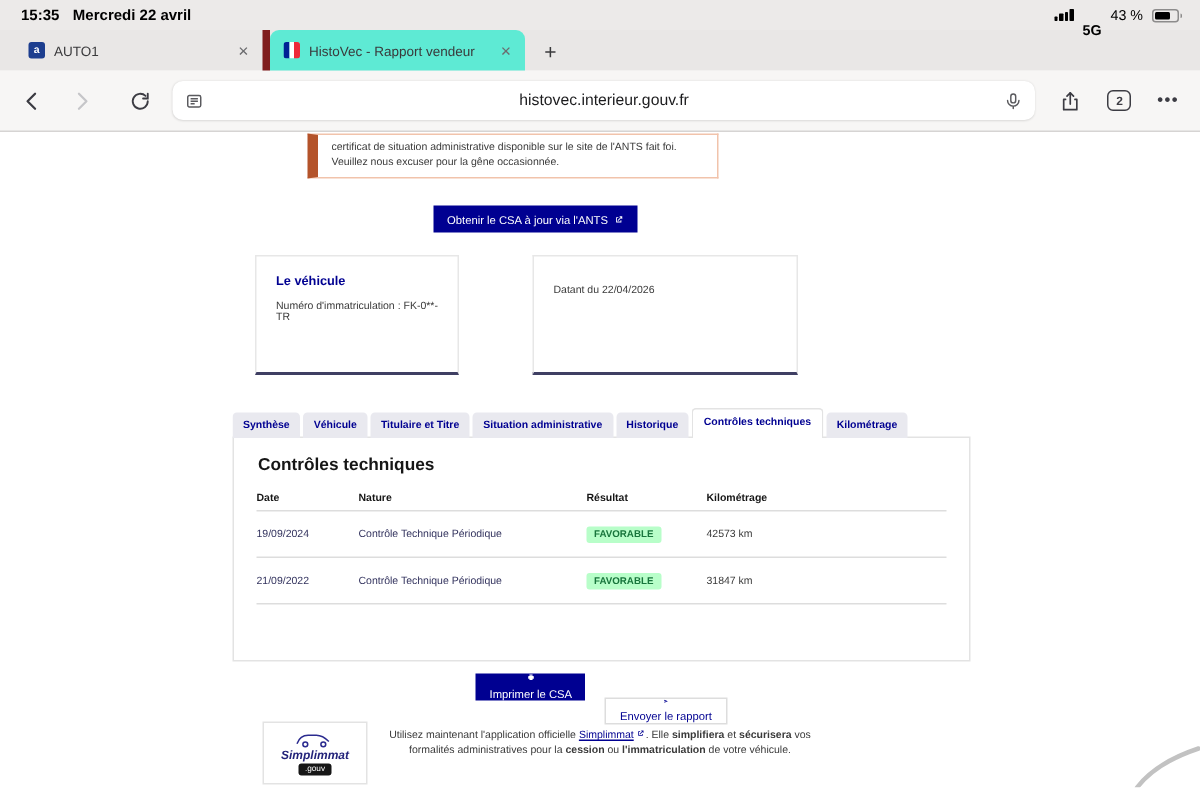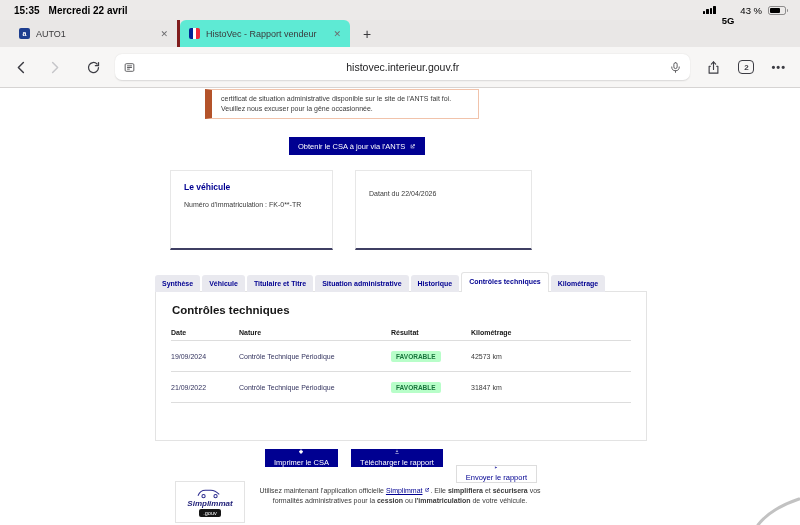--- a/index.html
+++ b/index.html
@@ -20,21 +20,21 @@
   .bars i { width:2.5px; background:#000; border-radius:0.5px; display:block; }
   .bars i:nth-child(1){height:3px}.bars i:nth-child(2){height:4.5px}
   .bars i:nth-child(3){height:6px}.bars i:nth-child(4){height:7.5px}
   .batt { width:18px; height:9px; border:1px solid rgba(0,0,0,.4); border-radius:2.5px; position:relative; }
   .batt::after { content:''; position:absolute; right:-3px; top:2px; width:1.5px; height:3.5px; background:rgba(0,0,0,.4); border-radius:0 1px 1px 0; }
   .batt i { position:absolute; top:1px; left:1px; bottom:1px; width:65%; background:#000; border-radius:1px; display:block; }
   .tabstrip {
     position:absolute; top:20px; left:0; right:0; height:27px; background:#e9e7e6;
     display:flex; align-items:stretch; padding-left:10px; z-index:29;
   }
-  .btab { width:170px; display:flex; align-items:center; gap:6px; padding:0 9px; font-size:9px; color:#3a3a3c; border-right:3px solid #7f1d1d; }
+  .btab { width:170px; display:flex; align-items:center; gap:6px; padding:0 9px; font-size:9px; color:#3a3a3c; border-right:5px solid #7f1d1d; }
   .btab.active { background:#5eead4; border-right:none; border-radius:6px 6px 0 0; }
   .btab .lbl { flex:1; white-space:nowrap; overflow:hidden; }
   .btab .x { color:#6b6b6e; font-size:9px; }
   .fav { width:11px; height:11px; border-radius:2px; flex:0 0 auto; overflow:hidden; display:flex; }
   .fav.auto1 { background:#1d3e8f; align-items:center; justify-content:center; color:#fff; font-size:7px; font-weight:bold; }
   .fav.flag i { flex:1; display:block; }
   .fav.flag i:nth-child(1){background:#002395}.fav.flag i:nth-child(2){background:#fff}.fav.flag i:nth-child(3){background:#ED2939}
   .newtab { width:34px; display:flex; align-items:center; justify-content:center; font-size:14px; color:#3a3a3c; }
   .toolbar {
     position:absolute; top:47px; left:0; right:0; height:41px; background:#f7f6f5;
@@ -62,21 +62,21 @@
     border:1px solid #f1c3ab; border-left:7px solid #b4532a; padding:4px 9px 5px;
     font-size:7px; line-height:9.5px; color:#3a3a3a;
   }
   .csa-btn {
     position:absolute; left:289px; top:137px; height:18px; background:#000091; color:#fff;
     font-size:7.5px; display:flex; align-items:center; gap:4px; padding:0 9px; border:none;
     font-family:inherit; cursor:pointer;
   }
   .csa-btn svg { width:7px; height:7px; }
   .card { position:absolute; background:#fff; border:1px solid #e7e7e7; border-bottom:2px solid #3f3f63; padding:11px 13px; }
-  .card.vehicle { left:170px; top:170px; width:163px; height:80px; }
+  .card.vehicle { left:170px; top:170px; width:136px; height:80px; }
   .card.ministry { left:355px; top:170px; width:177px; height:80px; }
   .card h3 { margin:0; font-size:8.5px; line-height:11px; color:#000091; }
   .card p { margin:8px 0 0; font-size:7px; color:#3a3a3a; }
   .ptabs { position:absolute; left:155px; top:269px; width:492px; height:23px; display:flex; gap:2px; align-items:flex-end; overflow:hidden; z-index:3; }
   .ptab { background:#e9e9ef; color:#000091; font-weight:bold; font-size:7px; padding:5px 7px; border-radius:3px 3px 0 0; white-space:nowrap; flex:0 0 auto; cursor:pointer; }
   .ptab.active { background:#fff; border:1px solid #e3e3e3; border-bottom:none; padding-bottom:7px; }
   .panel { position:absolute; left:155px; top:291px; width:492px; height:150px; background:#fff; border:1px solid #e3e3e3; z-index:2; }
   .panel h2 { margin:12px 16px 8px; font-size:11.5px; color:#161616; }
   .ttable { margin:0 15px; }
   .trow { display:grid; grid-template-columns:68px 152px 80px 1fr; align-items:center; border-bottom:1px solid #dddddd; }
@@ -239,26 +239,20 @@
   </div>
 </div>
 
 <div class="actions">
   <button class="btn primary">
     <svg viewBox="0 0 24 24" fill="currentColor">
         <path d="M7 3h10v4H7zM5 8h14a2 2 0 0 1 2 2v7h-4v4H7v-4H3v-7a2 2 0 0 1 2-2zm4 9h6v3H9z"></path>
       </svg>
     <span>Imprimer le CSA</span>
   </button>
-  <button class="btn primary">
-    <svg viewBox="0 0 24 24" fill="currentColor">
-        <path d="M11 3h2v9.2l3.6-3.6L18 10l-6 6-6-6 1.4-1.4L11 12.2V3zM4 19h16v2H4z"></path>
-      </svg>
-    <span>Télécharger le rapport</span>
-  </button>
   <button class="btn secondary">
     <svg viewBox="0 0 24 24" fill="currentColor">
         <path d="M3 20v-6l12-2L3 10V4l19 8-19 8z"></path>
       </svg>
     <span>Envoyer le rapport</span>
   </button>
 </div>
 
 <div class="footerlogo">
   <svg viewBox="0 0 64 26" fill="none" stroke="#2b2b8f" stroke-width="2.2">

